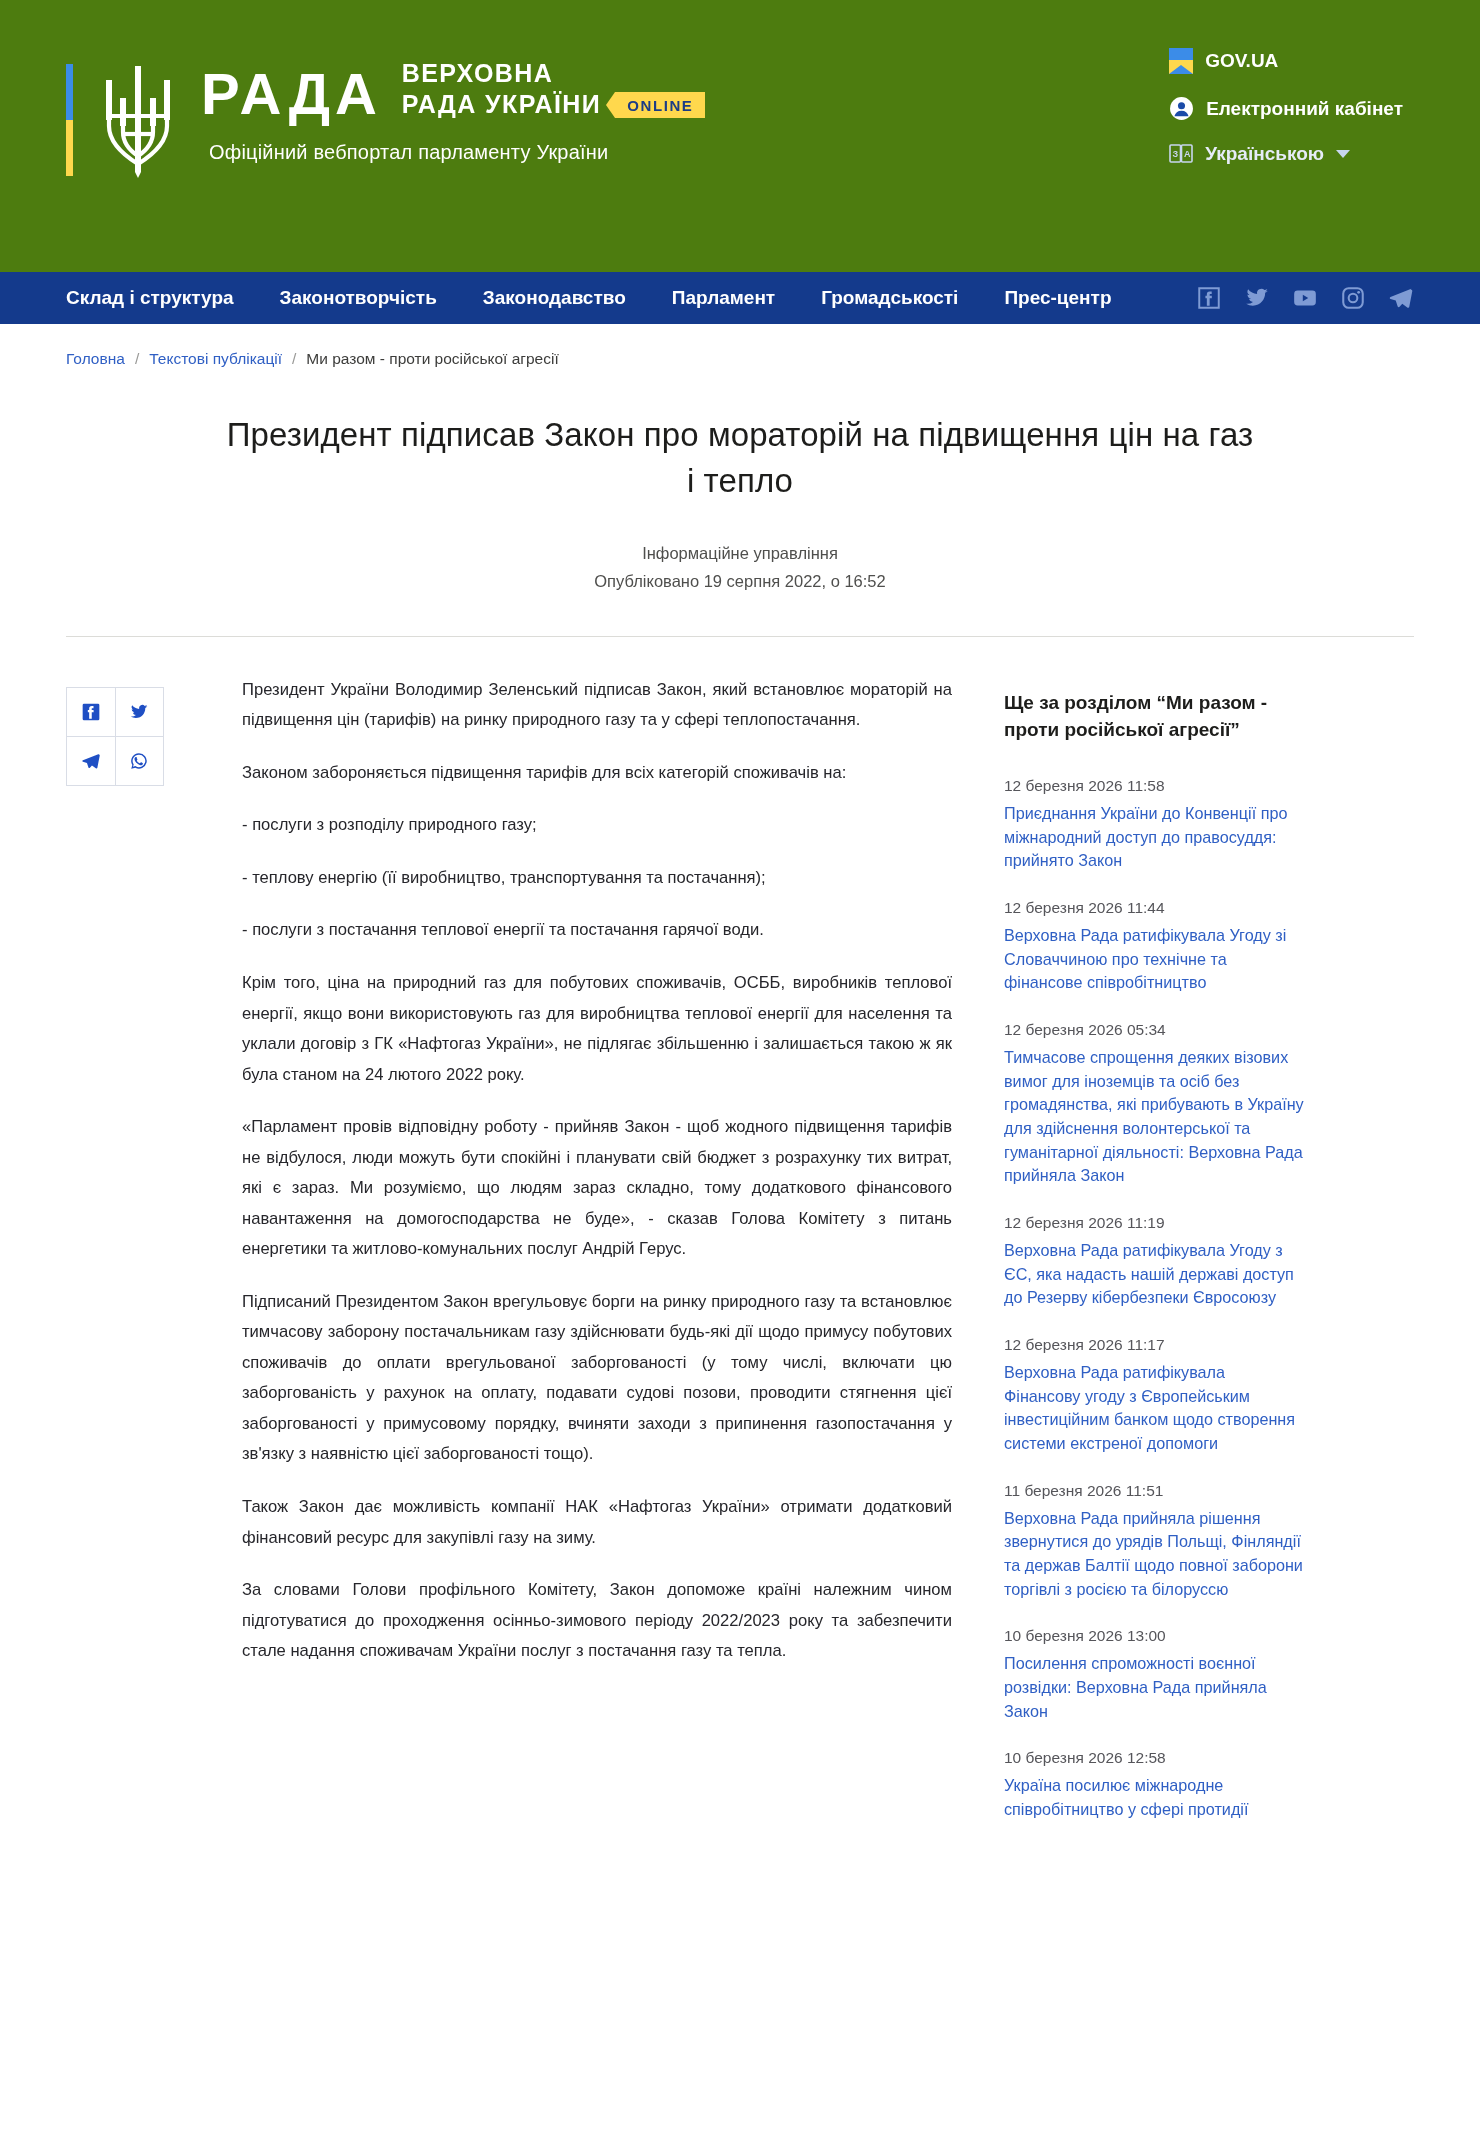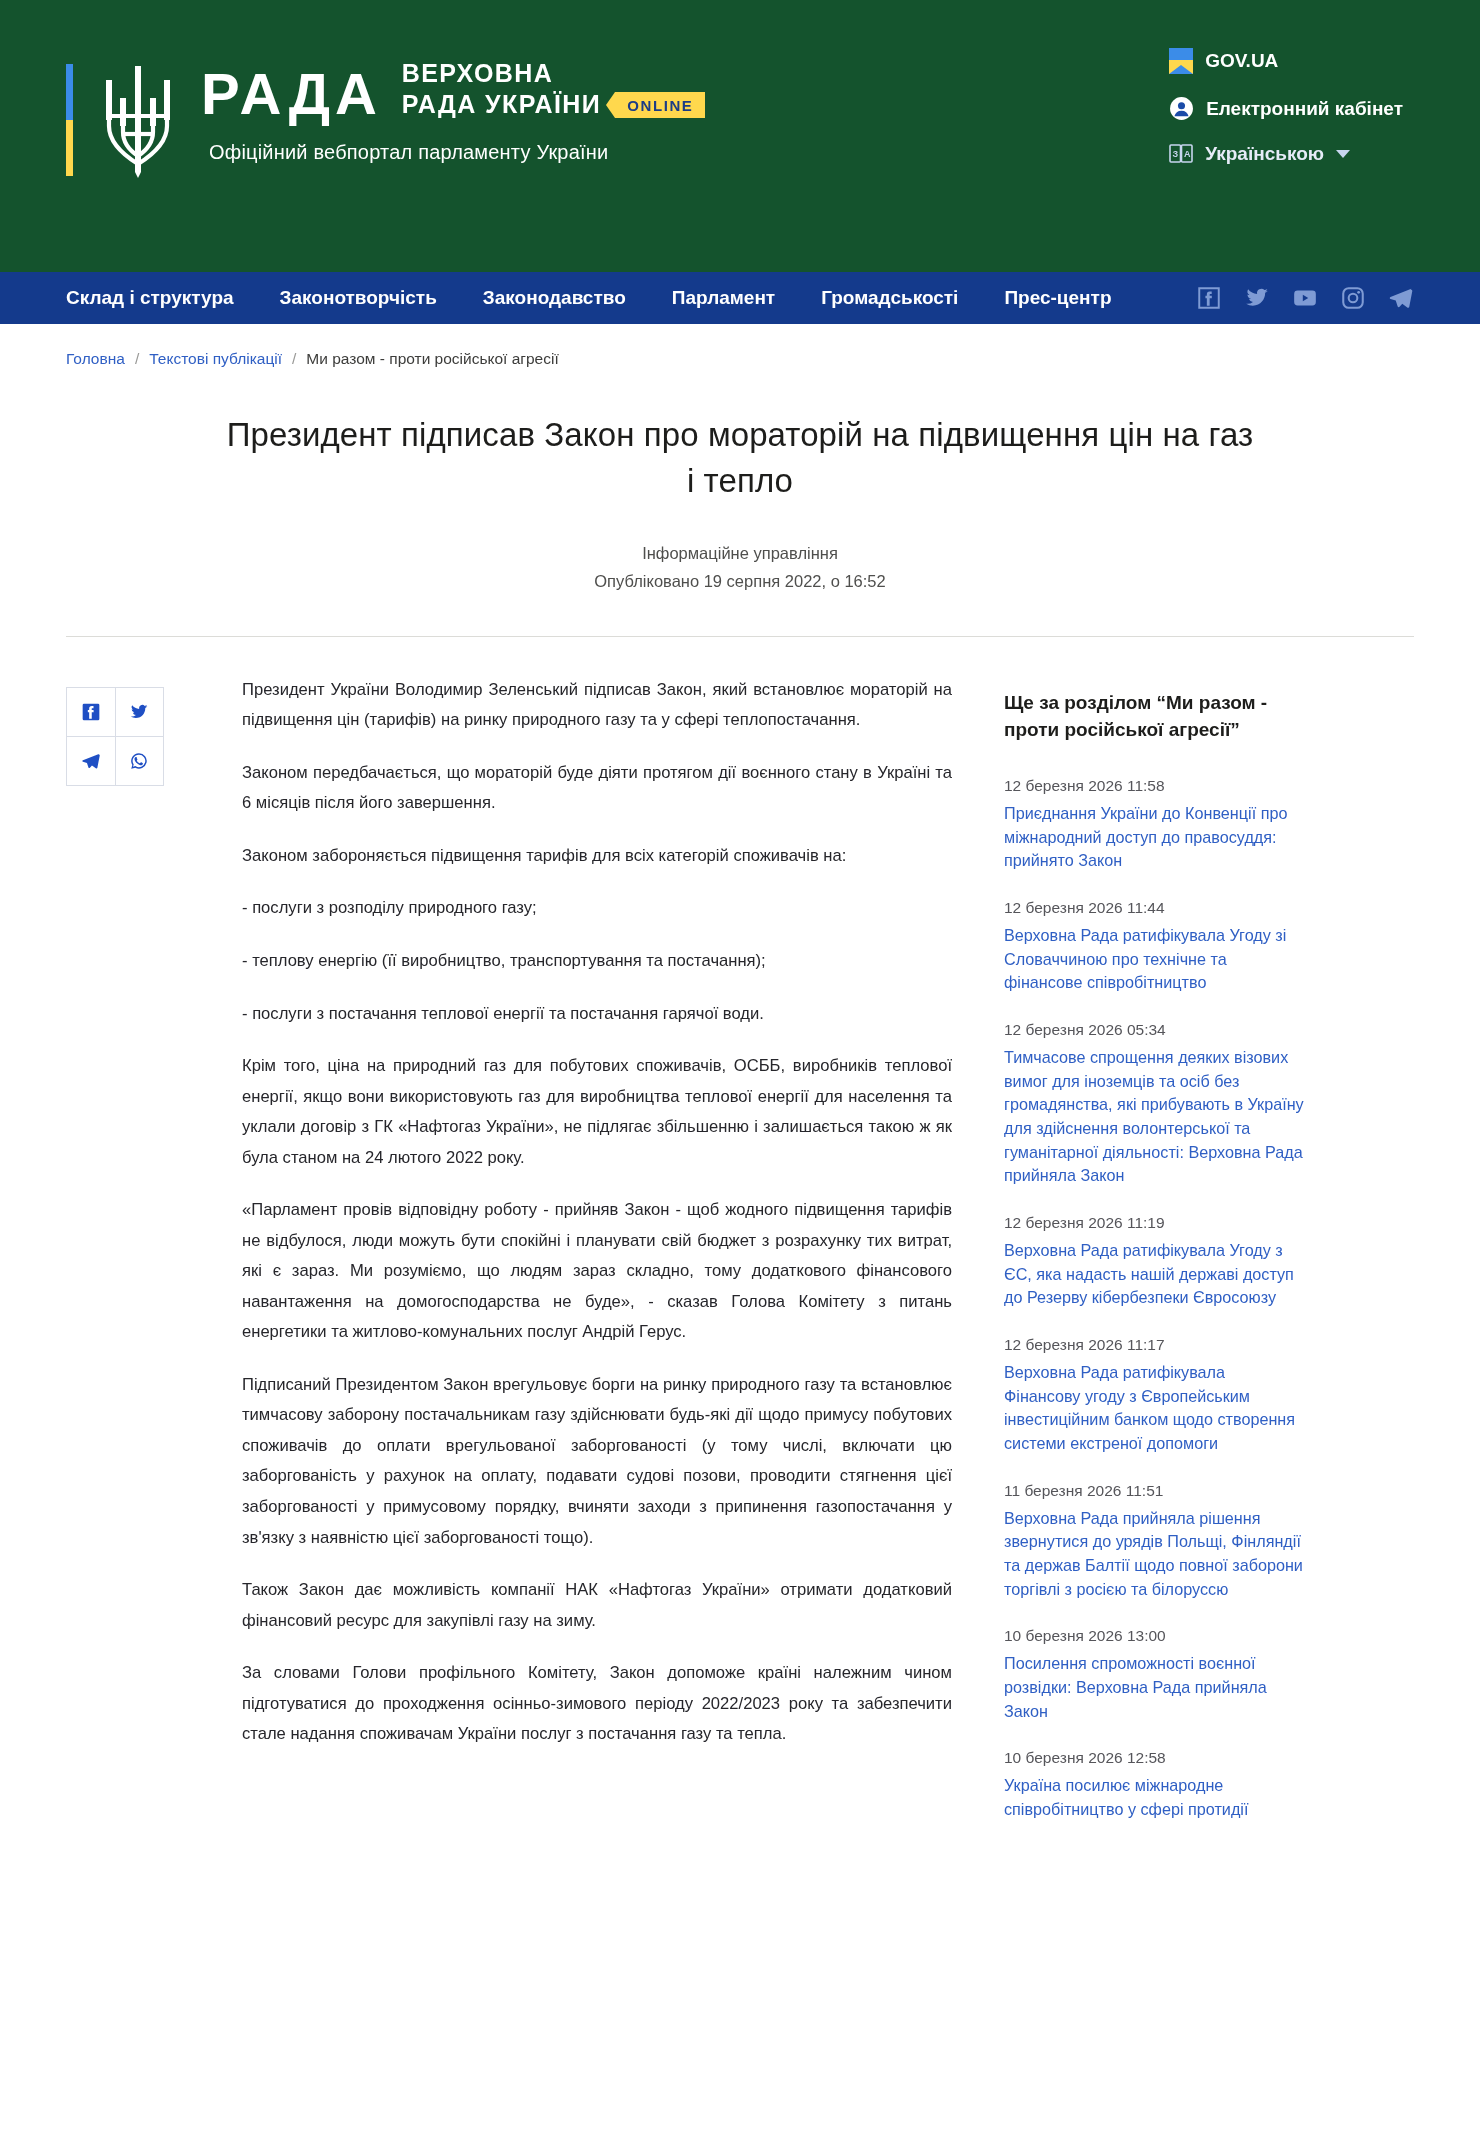--- a/index.html
+++ b/index.html
@@ -8,21 +8,21 @@
   body {
     width:1480px;
     background:#ffffff;
     font-family:"Liberation Sans", sans-serif;
     color:#1d1d1b;
     -webkit-font-smoothing:antialiased;
   }
 
   
   .header-top {
-    background:#14532d;
+    background:#4d7c0f;
     height:272px;
     position:relative;
   }
   .header-inner {
     max-width:1420px;
     margin:0 auto;
     padding:0 36px;
     height:100%;
     position:relative;
   }
@@ -426,21 +426,20 @@
         <svg viewBox="0 0 24 24">
             <path d="M12 2.6a9.3 9.3 0 0 0-8 14.1L2.7 21.4l4.9-1.3A9.3 9.3 0 1 0 12 2.6zm0 1.8a7.5 7.5 0 1 1-3.9 13.9l-.35-.2-2.9.76.78-2.83-.22-.36A7.5 7.5 0 0 1 12 4.4z"></path>
             <path d="M9.3 7.6c-.2-.45-.4-.46-.6-.47h-.5a1 1 0 0 0-.72.34 3 3 0 0 0-.94 2.24 5.2 5.2 0 0 0 1.1 2.77 11.8 11.8 0 0 0 4.5 3.97c2.24.88 2.24.59 2.64.55a2.5 2.5 0 0 0 1.7-1.18 2 2 0 0 0 .14-1.18c-.06-.1-.22-.16-.46-.28s-1.43-.7-1.65-.78-.38-.12-.55.12-.63.78-.77.94-.28.18-.52.06a6.6 6.6 0 0 1-1.95-1.2 7.3 7.3 0 0 1-1.35-1.68c-.14-.24 0-.37.1-.49s.24-.28.36-.42a1.6 1.6 0 0 0 .24-.4.44.44 0 0 0 0-.42c-.06-.12-.54-1.3-.74-1.78z"></path>
           </svg>
       </div>
     </div>
   </div>
 
   <div class="article-col">
     <p class="para">Президент України Володимир Зеленський підписав Закон, який встановлює мораторій на підвищення цін (тарифів) на ринку природного газу та у сфері теплопостачання.</p>
-    <p class="para">Законом передбачається, що мораторій буде діяти протягом дії воєнного стану в Україні та 6 місяців після його завершення.</p>
     <p class="para">Законом забороняється підвищення тарифів для всіх категорій споживачів на:</p>
     <p class="para">- послуги з розподілу природного газу;</p>
     <p class="para">- теплову енергію (її виробництво, транспортування та постачання);</p>
     <p class="para">- послуги з постачання теплової енергії та постачання гарячої води.</p>
     <p class="para">Крім того, ціна на природний газ для побутових споживачів, ОСББ, виробників теплової енергії, якщо вони використовують газ для виробництва теплової енергії для населення та уклали договір з ГК «Нафтогаз України», не підлягає збільшенню і залишається такою ж як була станом на 24 лютого 2022 року.</p>
     <p class="para">«Парламент провів відповідну роботу - прийняв Закон - щоб жодного підвищення тарифів не відбулося, люди можуть бути спокійні і планувати свій бюджет з розрахунку тих витрат, які є зараз. Ми розуміємо, що людям зараз складно, тому додаткового фінансового навантаження на домогосподарства не буде», - сказав Голова Комітету з питань енергетики та житлово-комунальних послуг Андрій Герус.</p>
     <p class="para">Підписаний Президентом Закон врегульовує борги на ринку природного газу та встановлює тимчасову заборону постачальникам газу здійснювати будь-які дії щодо примусу побутових споживачів до оплати врегульованої заборгованості (у тому числі, включати цю заборгованість у рахунок на оплату, подавати судові позови, проводити стягнення цієї заборгованості у примусовому порядку, вчиняти заходи з припинення газопостачання у зв'язку з наявністю цієї заборгованості тощо).</p>
     <p class="para">Також Закон дає можливість компанії НАК «Нафтогаз України» отримати додатковий фінансовий ресурс для закупівлі газу на зиму.</p>
     <p class="para last">За словами Голови профільного Комітету, Закон допоможе країні належним чином підготуватися до проходження осінньо-зимового періоду 2022/2023 року та забезпечити стале надання споживачам України послуг з постачання газу та тепла.</p>
   </div>

